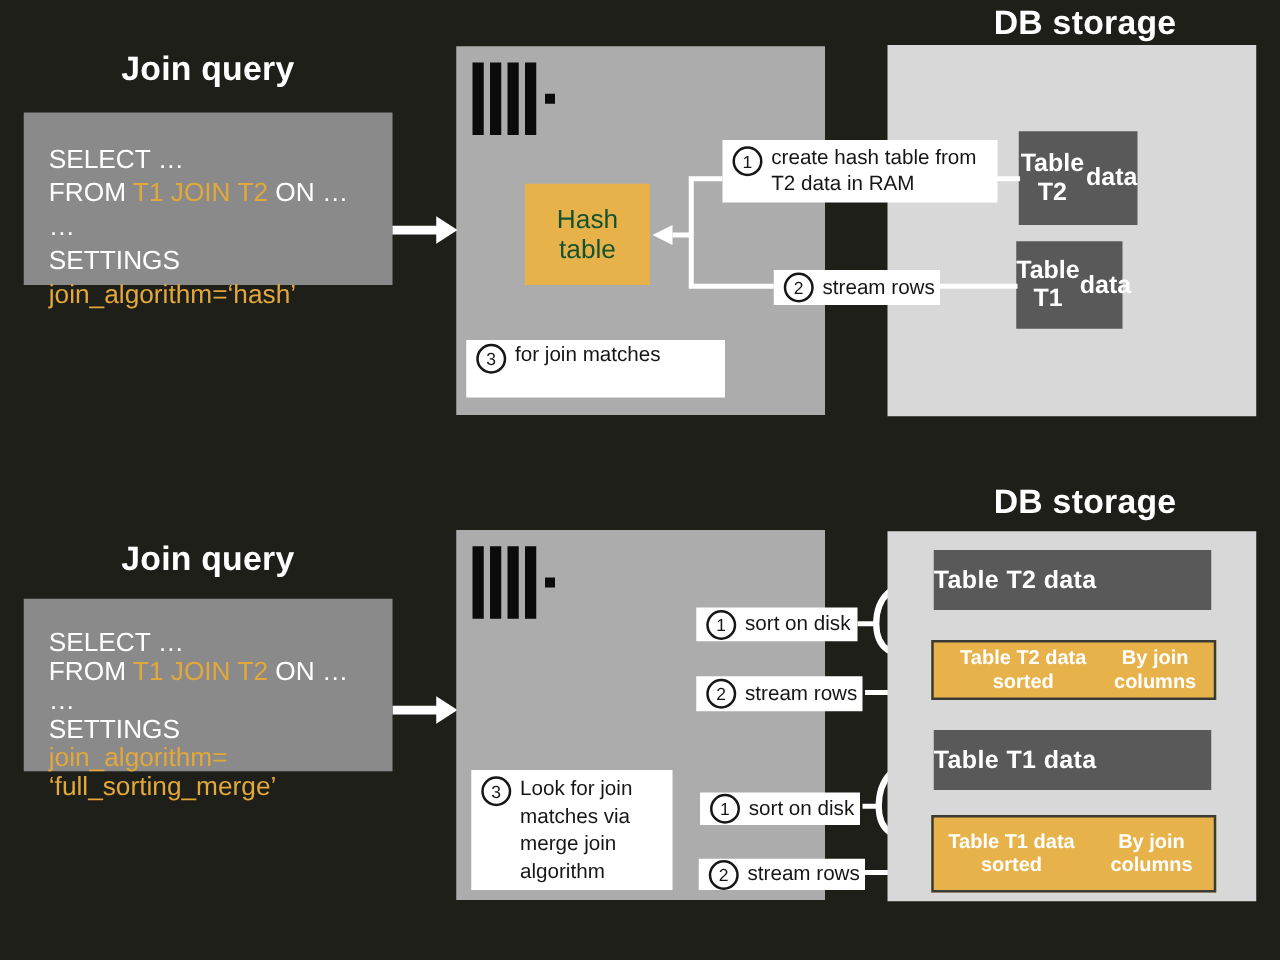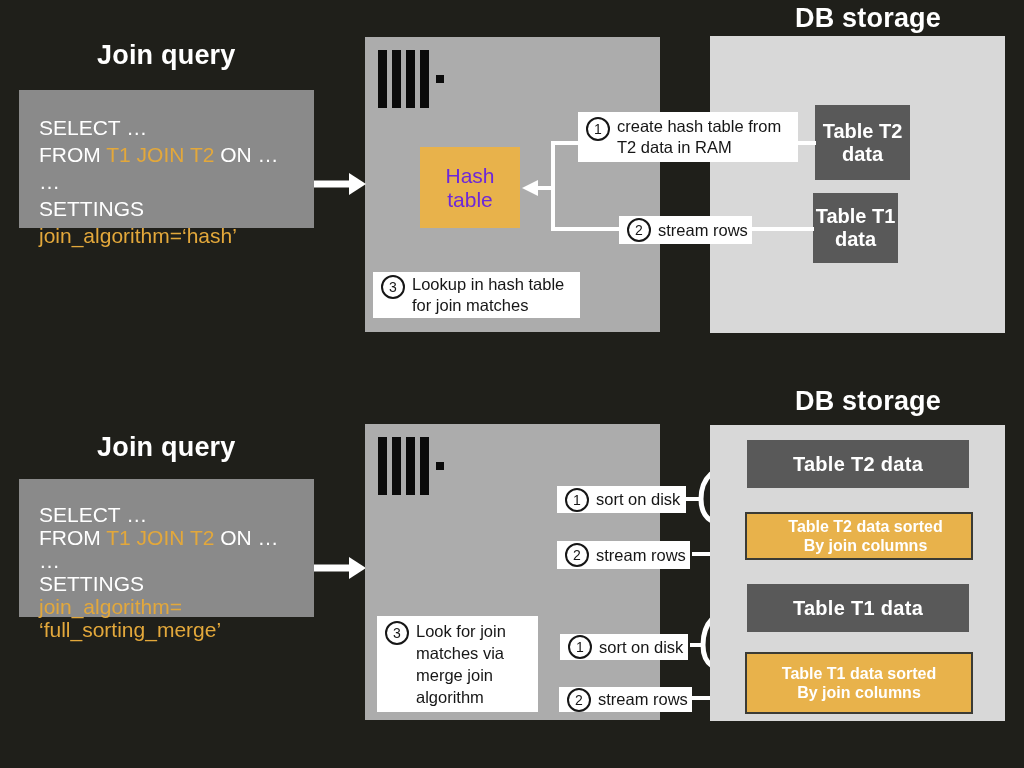--- a/index.html
+++ b/index.html
@@ -42,40 +42,40 @@
   .ch-dot{width:8px;height:8px;background:#0B0B0B;margin-left:2px;}
 
   
   .db-box{position:absolute;left:710px;width:295px;background:#D8D8D8;}
   .db-top{top:36px;height:297px;}
   .db-bottom{top:425px;height:296px;}
 
   
   .tbl{
     position:absolute;background:#595959;color:#FFFFFF;
-    display:flex;flex-direction:column;align-items:center;justify-content:center;
+    display:flex;flex-direction:row;align-items:center;justify-content:space-between;
     text-align:center;
   }
   .tbl-bold{font-weight:bold;font-size:20px;line-height:23px;}
   .t2-top{left:815px;top:105px;width:95px;height:75px;}
   .t1-top{left:813px;top:193px;width:85px;height:70px;}
   .tbl-wide{font-size:20px;font-weight:bold;letter-spacing:0.3px;}
   .t2-data{left:747px;top:440px;width:222px;height:48px;}
   .t1-data{left:747px;top:584px;width:222px;height:48px;}
   .tbl-sorted{
     background:#E8B24B;border:2px solid #3B3B35;box-sizing:border-box;
     font-weight:bold;font-size:16px;line-height:19px;
   }
   .t2-sorted{left:745px;top:512px;width:228px;height:48px;padding-left:13px;}
   .t1-sorted{left:745px;top:652px;width:228px;height:62px;}
 
   
   .hash-box{
     position:absolute;left:420px;top:147px;width:100px;height:81px;background:#E8B24B;
-    color:#6d28d9;font-size:21px;line-height:24px;display:flex;align-items:center;
+    color:#14532d;font-size:21px;line-height:24px;display:flex;align-items:center;
     justify-content:center;text-align:center;box-sizing:border-box;padding:0 14px;
   }
 
   
   .step-label{
     position:absolute;background:#FFFFFF;color:#161616;font-size:16.5px;
     display:flex;align-items:center;gap:7px;box-sizing:border-box;padding:0 8px;
     white-space:nowrap;
   }
   .step-multi{align-items:flex-start;padding:4px 8px;}
@@ -186,21 +186,20 @@
       <div>T2 data in RAM</div>
     </span>
   </div>
   <div class="step-label lbl2-top">
     <span class="num">2</span>
     <span>stream rows</span>
   </div>
   <div class="step-label step-multi lbl3-top">
     <span class="num">3</span>
     <span class="step-lines">
-      <div>Lookup in hash table</div>
       <div>for join matches</div>
     </span>
   </div>
 
   <div class="heading title-bottom">Join query</div>
 
   <div class="sql-box sql-bottom">
     <div class="sql-line"><span>SELECT …</span></div>
     <div class="sql-line"><span>FROM </span><span class="orange">T1 JOIN T2</span><span> ON …</span></div>
     <div class="sql-line"><span>…</span></div>

